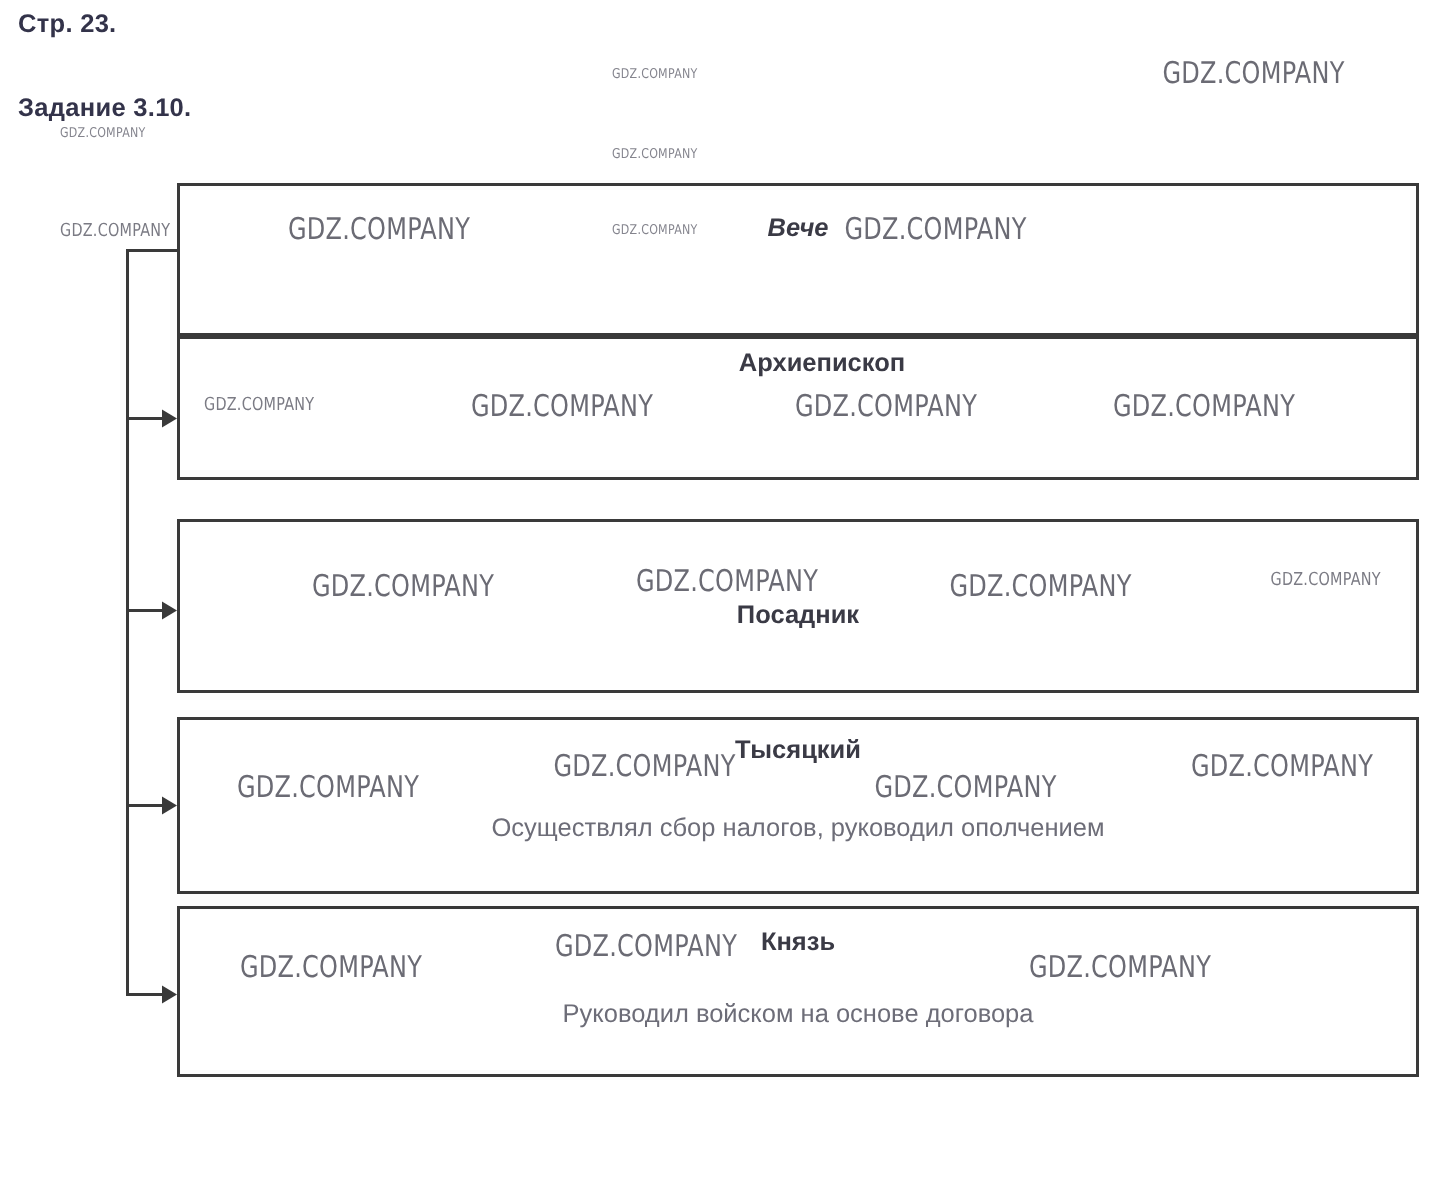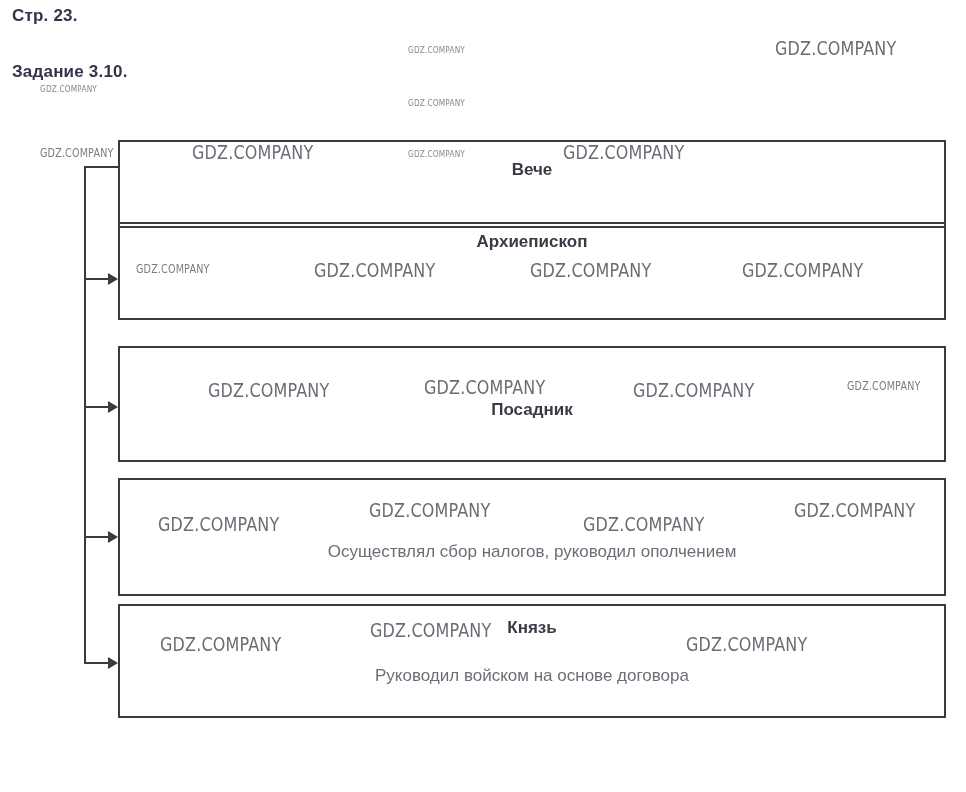--- a/index.html
+++ b/index.html
@@ -64,22 +64,22 @@
   .box-desc {
     position: absolute;
     width: 100%;
     text-align: center;
     font-size: 17px;
     color: #6d6d78;
     white-space: nowrap;
   }
 
   
-  #box-veche       { top: 140px; height: 88px; }
-  #box-arkhiepiskop{ top: 222px; height: 98px; }
+  #box-veche       { top: 122px; height: 104px; font-style: italic; }
+  #box-arkhiepiskop{ top: 222px; height: 98px; padding-left: 16px; }
   #box-posadnik    { top: 346px; height: 116px; }
   #box-tysyatskiy  { top: 478px; height: 118px; }
   #box-knyaz       { top: 604px; height: 114px; }
 
   
   #box-veche        .box-title { top: 18px; }
   #box-arkhiepiskop .box-title { top: 8px; }
   #box-posadnik     .box-title { top: 12px; margin-top: 40px; }
   #box-tysyatskiy   .box-title { top: 10px; }
   #box-knyaz        .box-title { top: 12px; }
@@ -168,19 +168,20 @@
 
 <div class="box" id="box-arkhiepiskop">
   <div class="box-title">Архиепископ</div>
 </div>
 
 <div class="box" id="box-posadnik">
   <div class="box-title">Посадник</div>
 </div>
 
 <div class="box" id="box-tysyatskiy">
+  <div class="box-title">Тысяцкий</div>
   <div class="box-desc">Осуществлял сбор налогов, руководил ополчением</div>
 </div>
 
 <div class="box" id="box-knyaz">
   <div class="box-title">Князь</div>
   <div class="box-desc">Руководил войском на основе договора</div>
 </div>
 
 </body></html>

